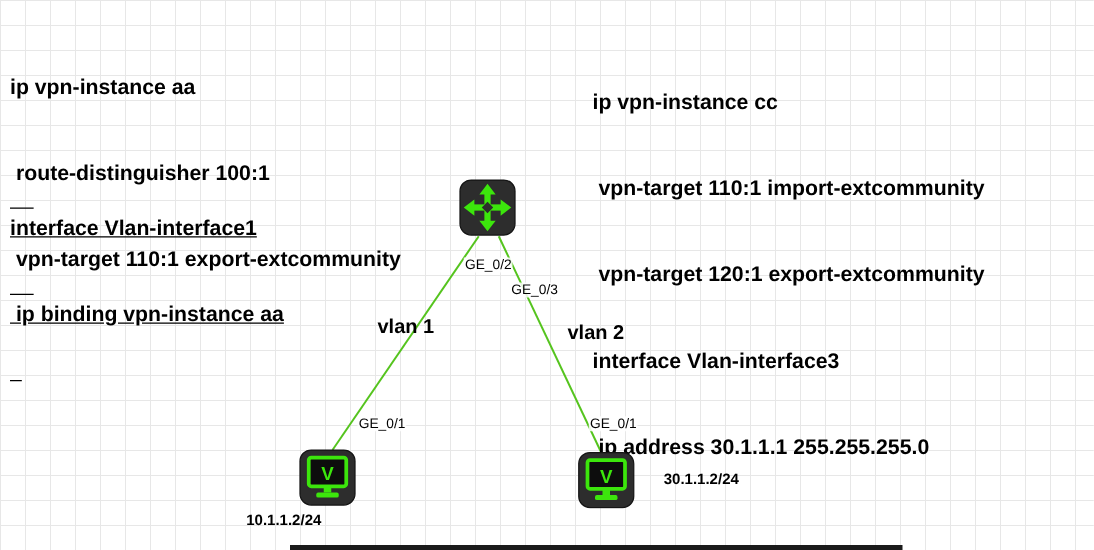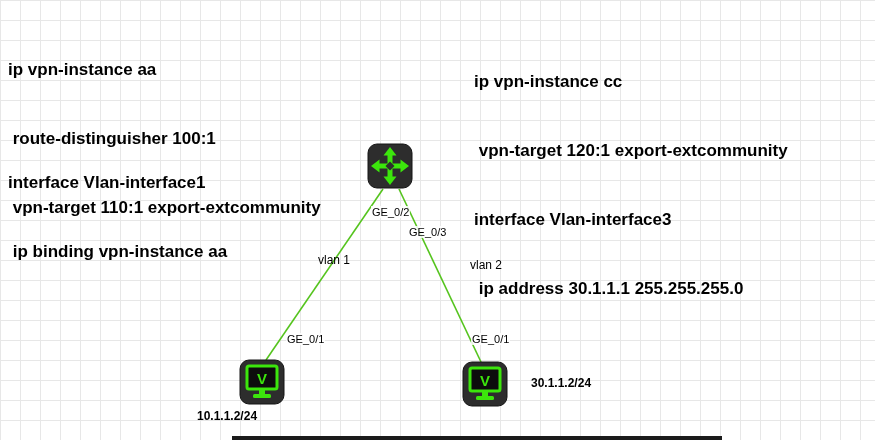--- a/index.html
+++ b/index.html
@@ -30,25 +30,24 @@
   .port-label{
     position:absolute;
     font-size:11px;
     color:#000;
     background:rgba(255,255,255,0.85);
     padding:0 1px;
     white-space:nowrap;
   }
   .vlan-label{
     position:absolute;
-    font-size:12px;
-    font-weight:normal;
+    font-size:16px;
+    font-weight:bold;
     color:#000;
     white-space:nowrap;
-    padding-left:16px;
   }
   .ip-label{
     position:absolute;
     font-size:12px;
     font-weight:bold;
     color:#000;
     white-space:nowrap;
   }
   #links{
     position:absolute;left:0;top:0;width:875px;height:440px;
@@ -70,27 +69,28 @@
     <line x1="383" y1="189" x2="266" y2="360" stroke="#55c41e" stroke-width="1.6"></line>
     <line x1="399" y1="189" x2="481" y2="362" stroke="#55c41e" stroke-width="1.6"></line>
   </svg>
 
   <div class="config-block" style="left:8px;top:12px;">
     <div>ip vpn-instance aa</div>
     <div> route-distinguisher 100:1</div>
     <div> vpn-target 110:1 export-extcommunity</div>
   </div>
 
-  <div class="config-block" style="left:8px;top:125px;">
+  <div class="config-block" style="left:8px;top:125px;text-decoration:underline;">
     <div>interface Vlan-interface1</div>
     <div> ip binding vpn-instance aa</div>
   </div>
 
   <div class="config-block" style="left:474px;top:24px;">
     <div>ip vpn-instance cc</div>
+    <div> vpn-target 110:1 import-extcommunity</div>
     <div> vpn-target 120:1 export-extcommunity</div>
     <div>interface Vlan-interface3</div>
     <div> ip address 30.1.1.1 255.255.255.0</div>
   </div>
 
   <div class="device" style="left:367px;top:143px;">
     <svg viewBox="0 0 46 46">
       <rect x="1" y="1" width="44" height="44" rx="9" fill="#2d2d2d" stroke="#151515"></rect>
       <g fill="#3ce60c">
         <rect x="20.5" y="11" width="5" height="24"></rect>

